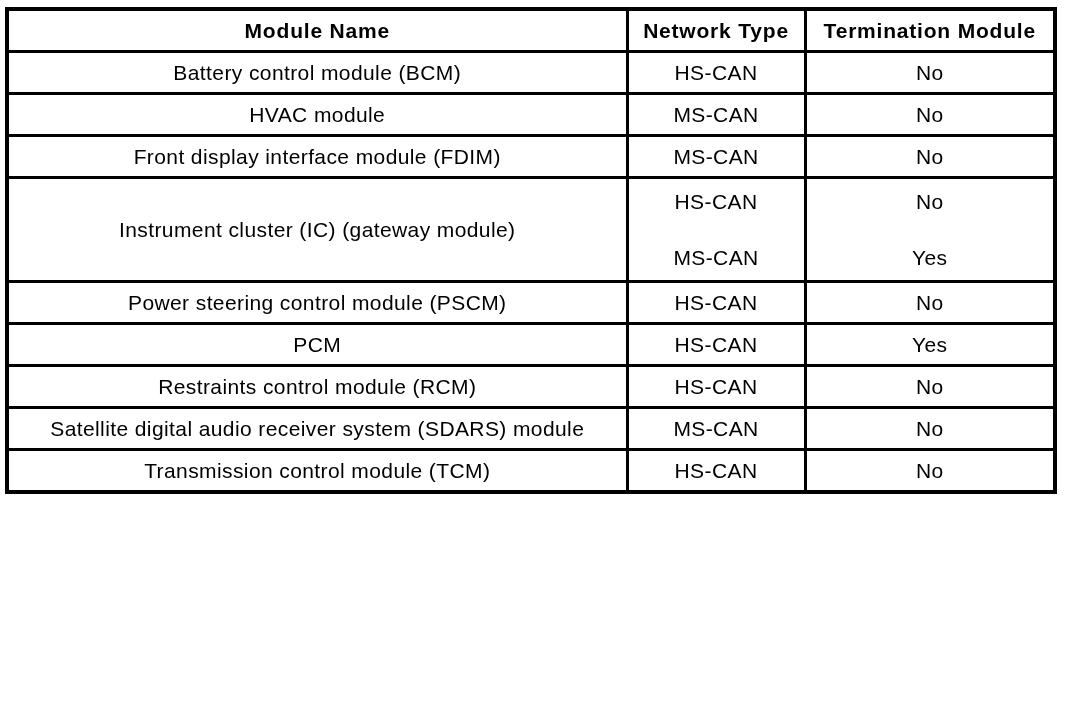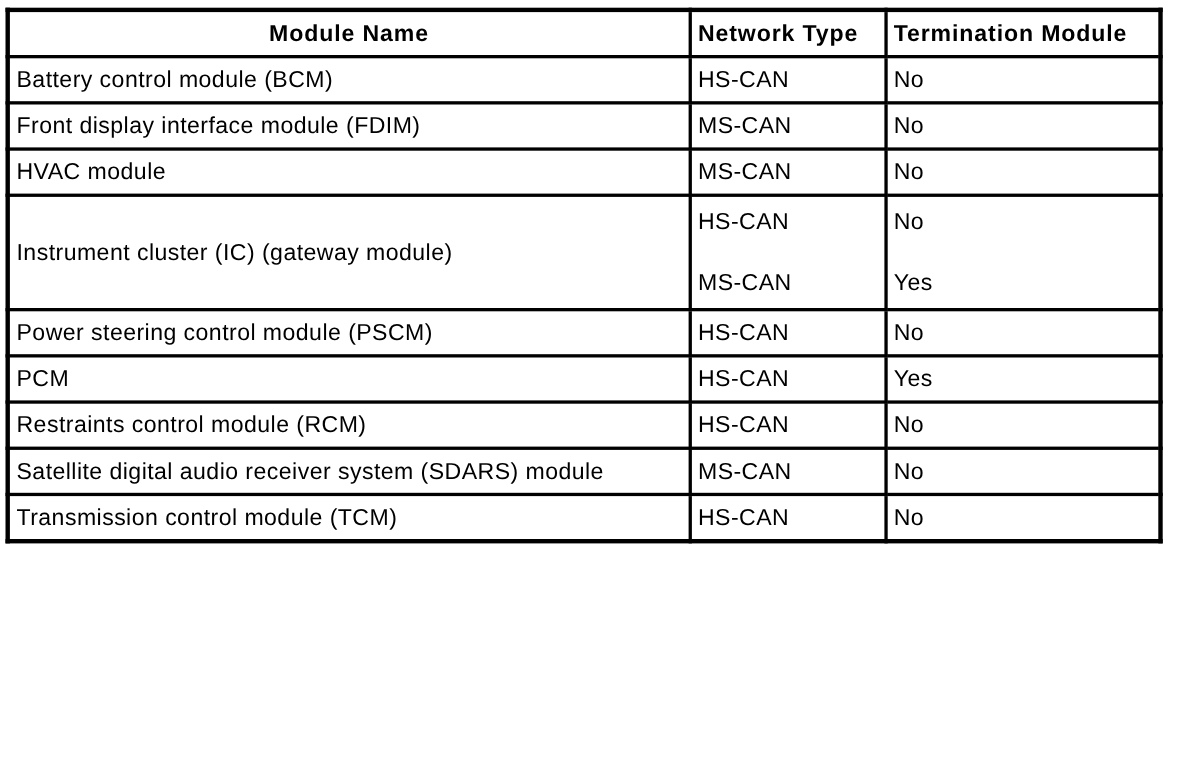--- a/index.html
+++ b/index.html
@@ -30,21 +30,21 @@
   table.modules td {
     border: 3px solid #000000;
     color: #000000;
     font-family: "Liberation Sans", "DejaVu Sans", sans-serif;
     font-size: 21px;
     letter-spacing: 0.4px;
     padding: 0 6px;
     vertical-align: middle;
     white-space: nowrap;
     overflow: hidden;
-    text-align: left;
+    text-align: center;
     background: #ffffff;
   }
   table.modules th {
     font-weight: bold;
     letter-spacing: 0.8px;
     height: 39px;
   }
   table.modules th.th-center {
     text-align: center;
   }
@@ -82,26 +82,26 @@
         <th>Termination Module</th>
       </tr>
     </thead>
     <tbody>
       <tr>
         <td>Battery control module (BCM)</td>
         <td>HS-CAN</td>
         <td>No</td>
       </tr>
       <tr>
-        <td>Front display interface module (FDIM)</td>
+        <td>HVAC module</td>
         <td>MS-CAN</td>
         <td>No</td>
       </tr>
       <tr>
-        <td>HVAC module</td>
+        <td>Front display interface module (FDIM)</td>
         <td>MS-CAN</td>
         <td>No</td>
       </tr>
       <tr class="row-dual">
         <td>Instrument cluster (IC) (gateway module)</td>
         <td>
           <div class="dual">
             <span>HS-CAN</span>
             <span>MS-CAN</span>
           </div>

